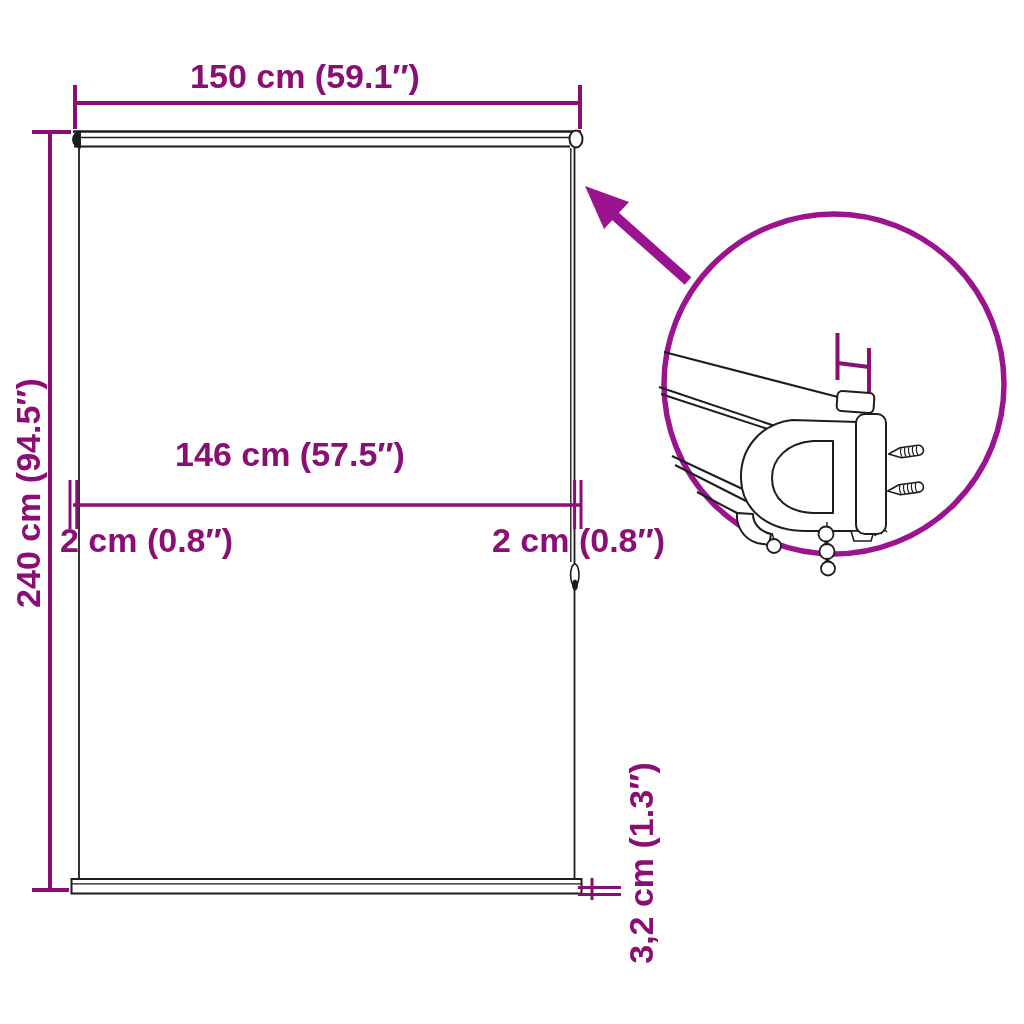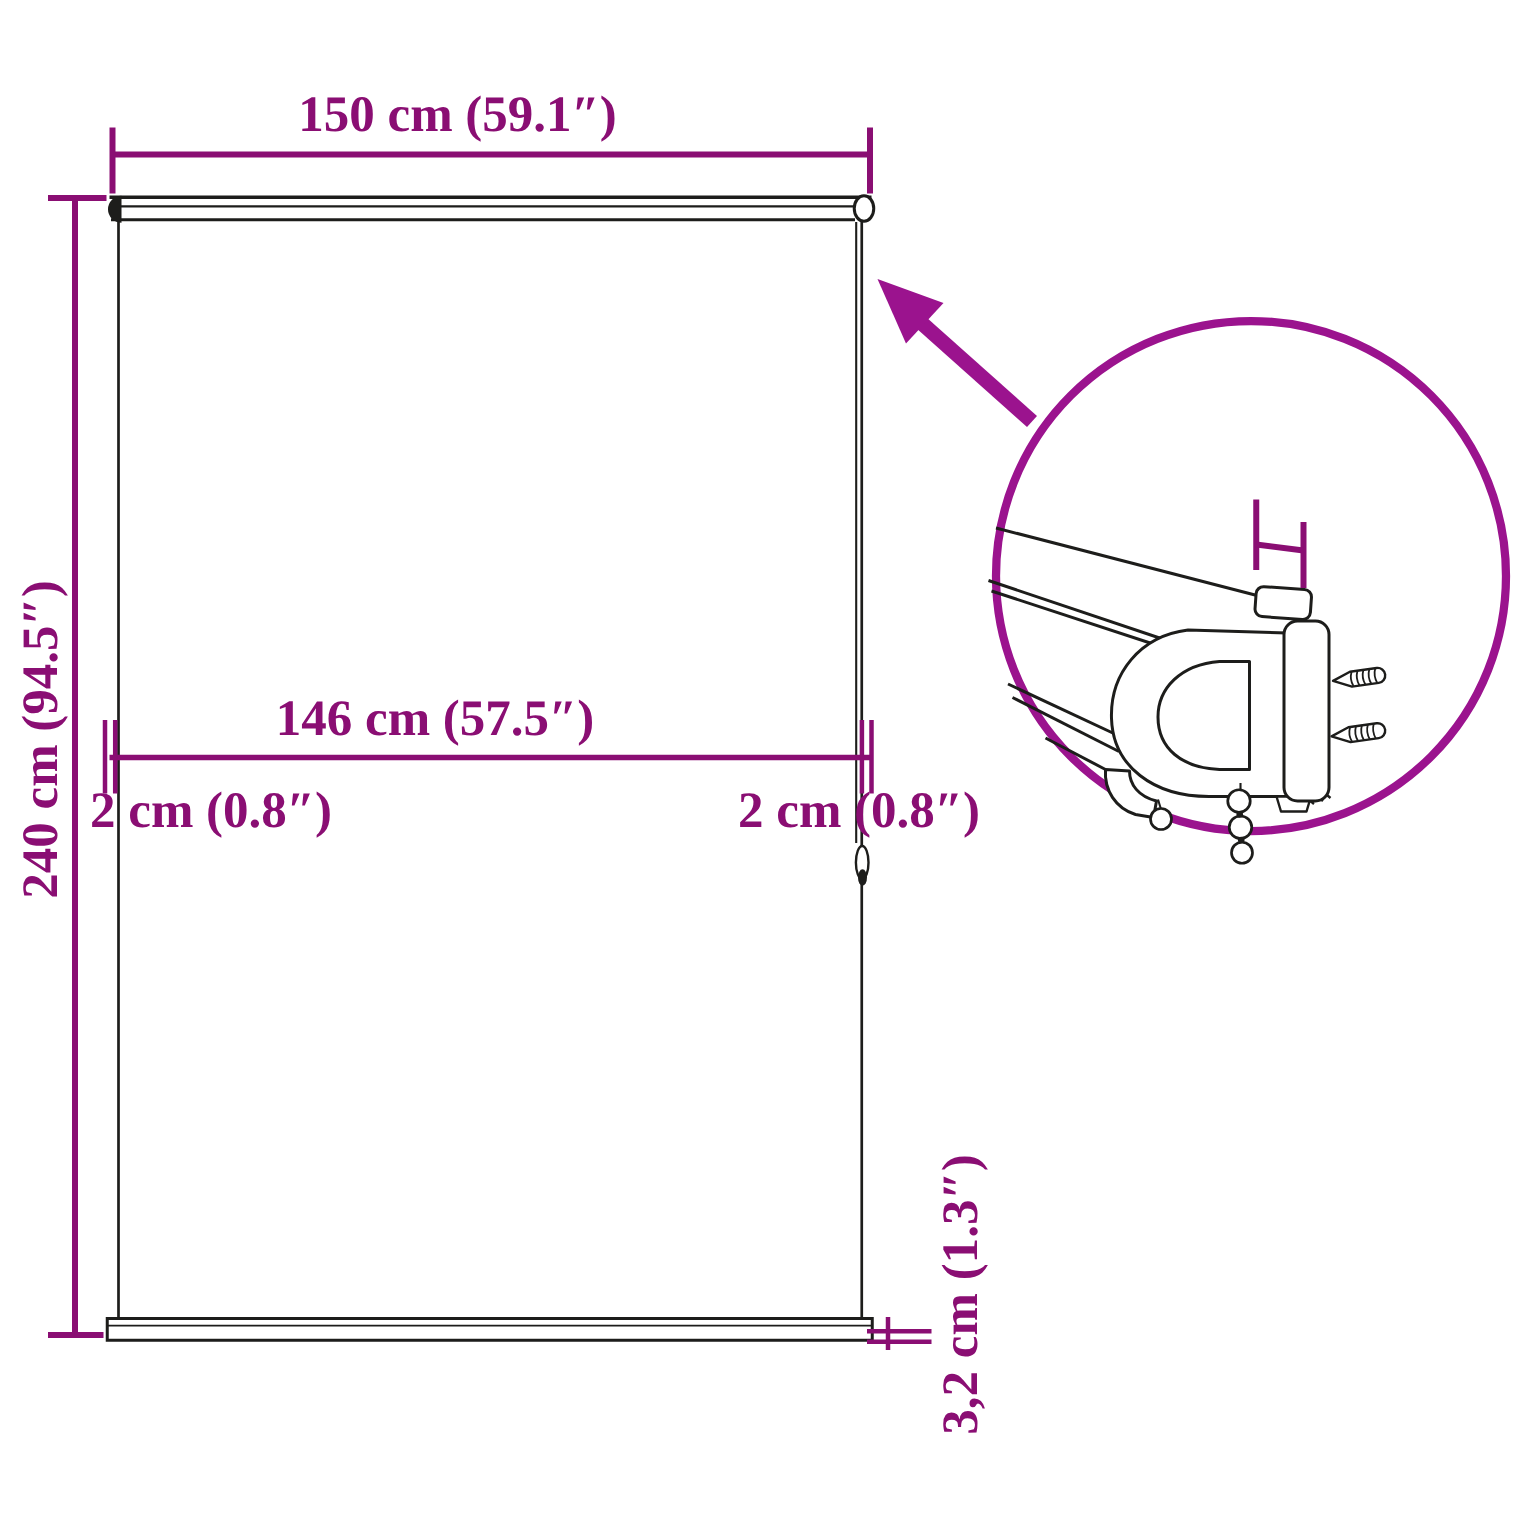--- a/index.html
+++ b/index.html
@@ -1,21 +1,21 @@
 <!DOCTYPE html>
 <html style="--dim: #8a0e73; --call: #9b138e; --line: #1d1d1b; --bg: #ffffff;"><head>
 <meta charset="utf-8">
 <style>
   html,body{margin:0;padding:0;background:#fff;}
   .stage{
     position:relative;
     width:1024px;height:1024px;
     background:var(--bg,#fff);
     overflow:hidden;
-    font-family:Liberation Serif, serif;
+    font-family:Liberation Sans, sans-serif;
   }
   .scene-svg{position:absolute;left:0;top:0;width:1024px;height:1024px;}
   .lbl{
     position:absolute;
     font-weight:700;
     font-size:34px;
     line-height:1.1;
     color:var(--dim,#8a0e73);
     white-space:nowrap;
   }
@@ -138,21 +138,21 @@
     <g>
       <path class="s-call f-none" stroke-width="10" d="M688,281 L614,215"></path>
       <polygon class="f-call" points="585,186 629,202 604,229"></polygon>
     </g>
   </svg>
 
   <div class="lbl center" style="left:54px;top:58px;width:502px;">150 cm (59.1″)</div>
 
   <div class="lbl vlabel" style="left:-132px;top:473px;width:320px;">240 cm (94.5″)</div>
 
-  <div class="lbl center" style="left:39px;top:461px;width:502px;">146 cm (57.5″)</div>
+  <div class="lbl center" style="left:39px;top:436px;width:502px;">146 cm (57.5″)</div>
 
   <div class="lbl" style="left:60px;top:522px;">2 cm (0.8″)</div>
 
   <div class="lbl" style="left:492px;top:522px;">2 cm (0.8″)</div>
 
   <div class="lbl vlabel" style="left:511px;top:843px;width:260px;">3,2 cm (1.3″)</div>
 
 
 </div>
 

